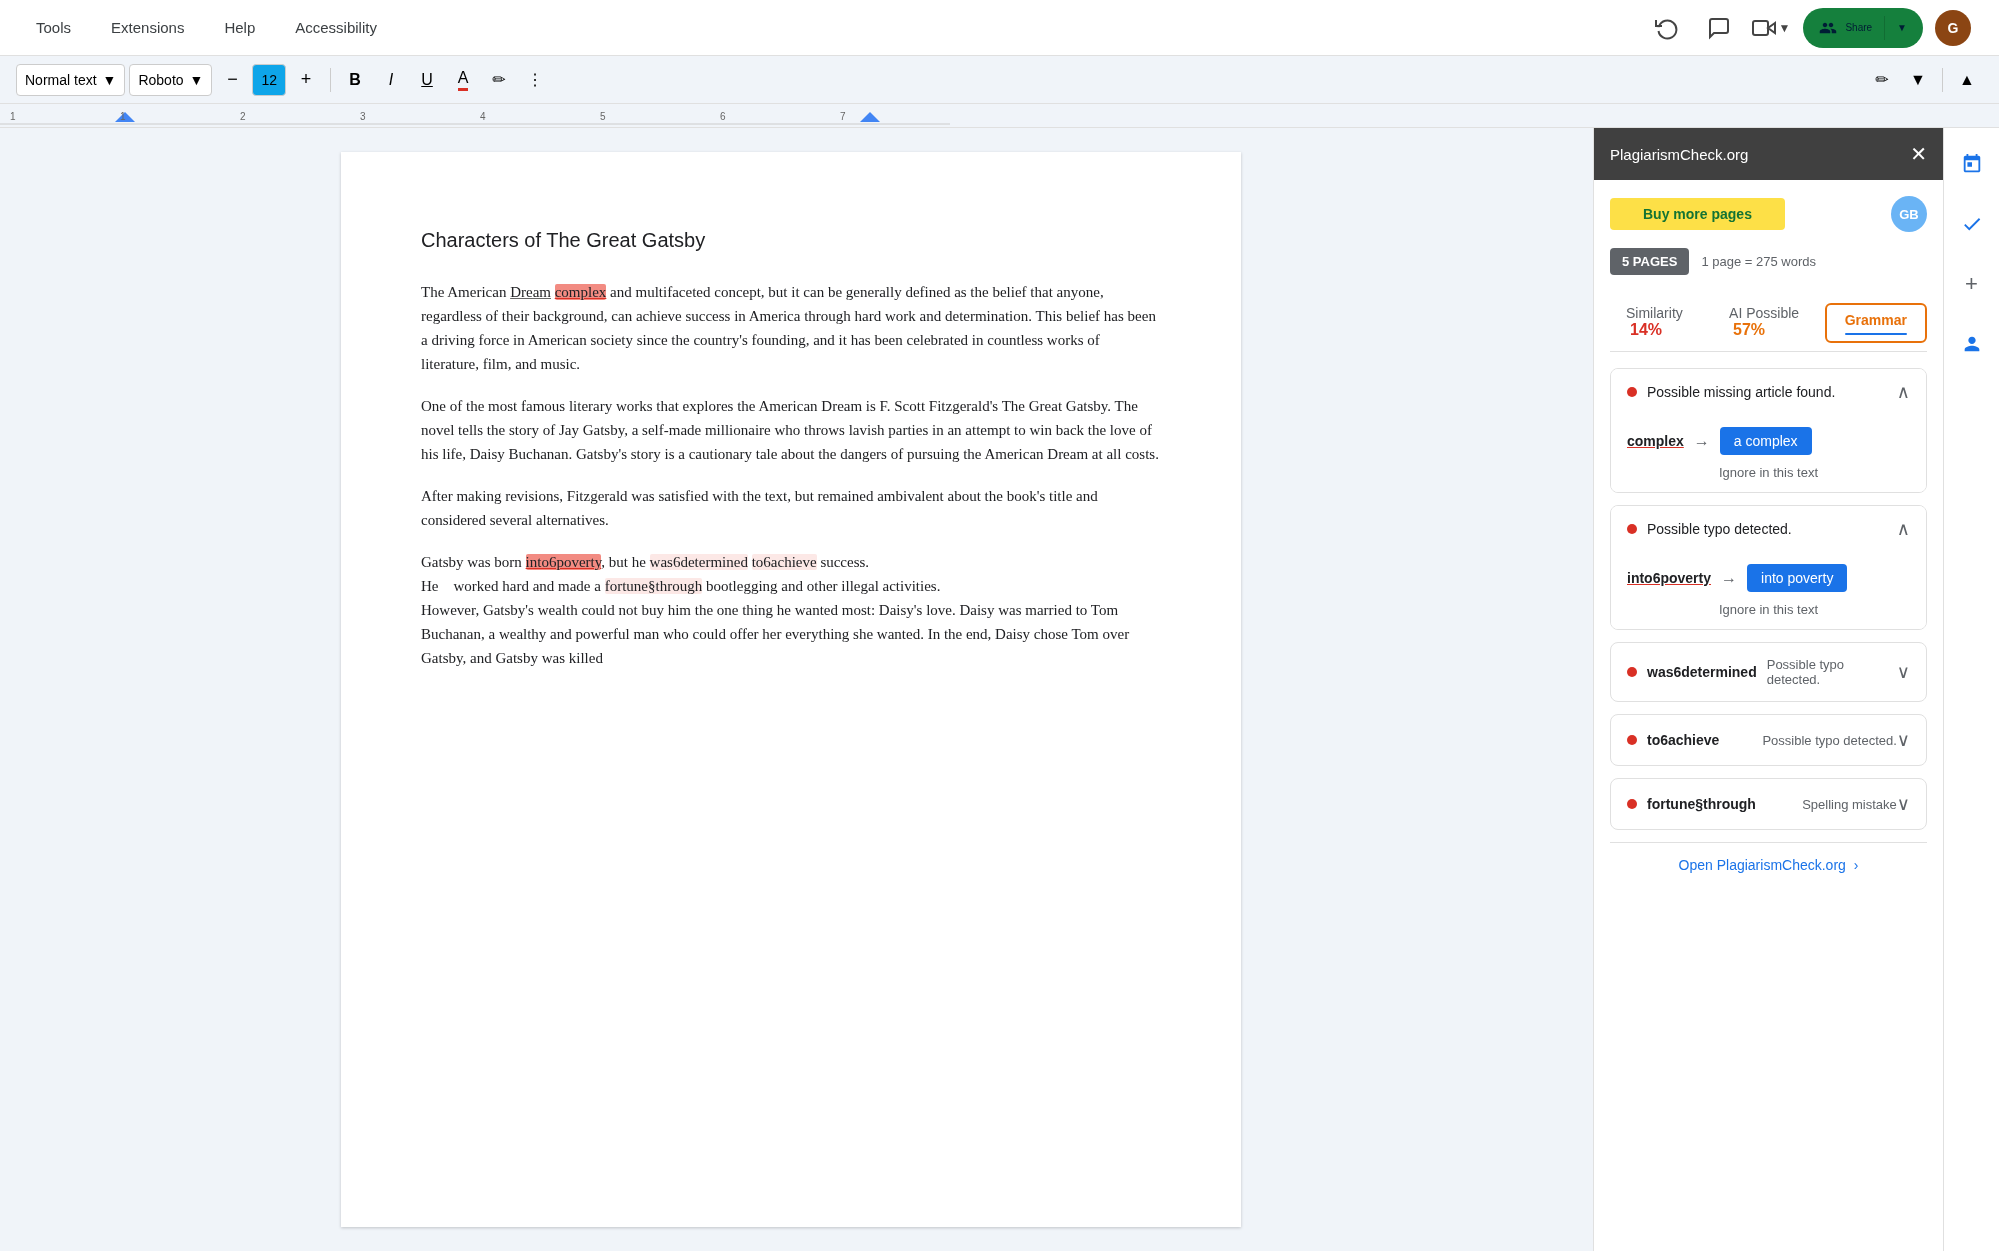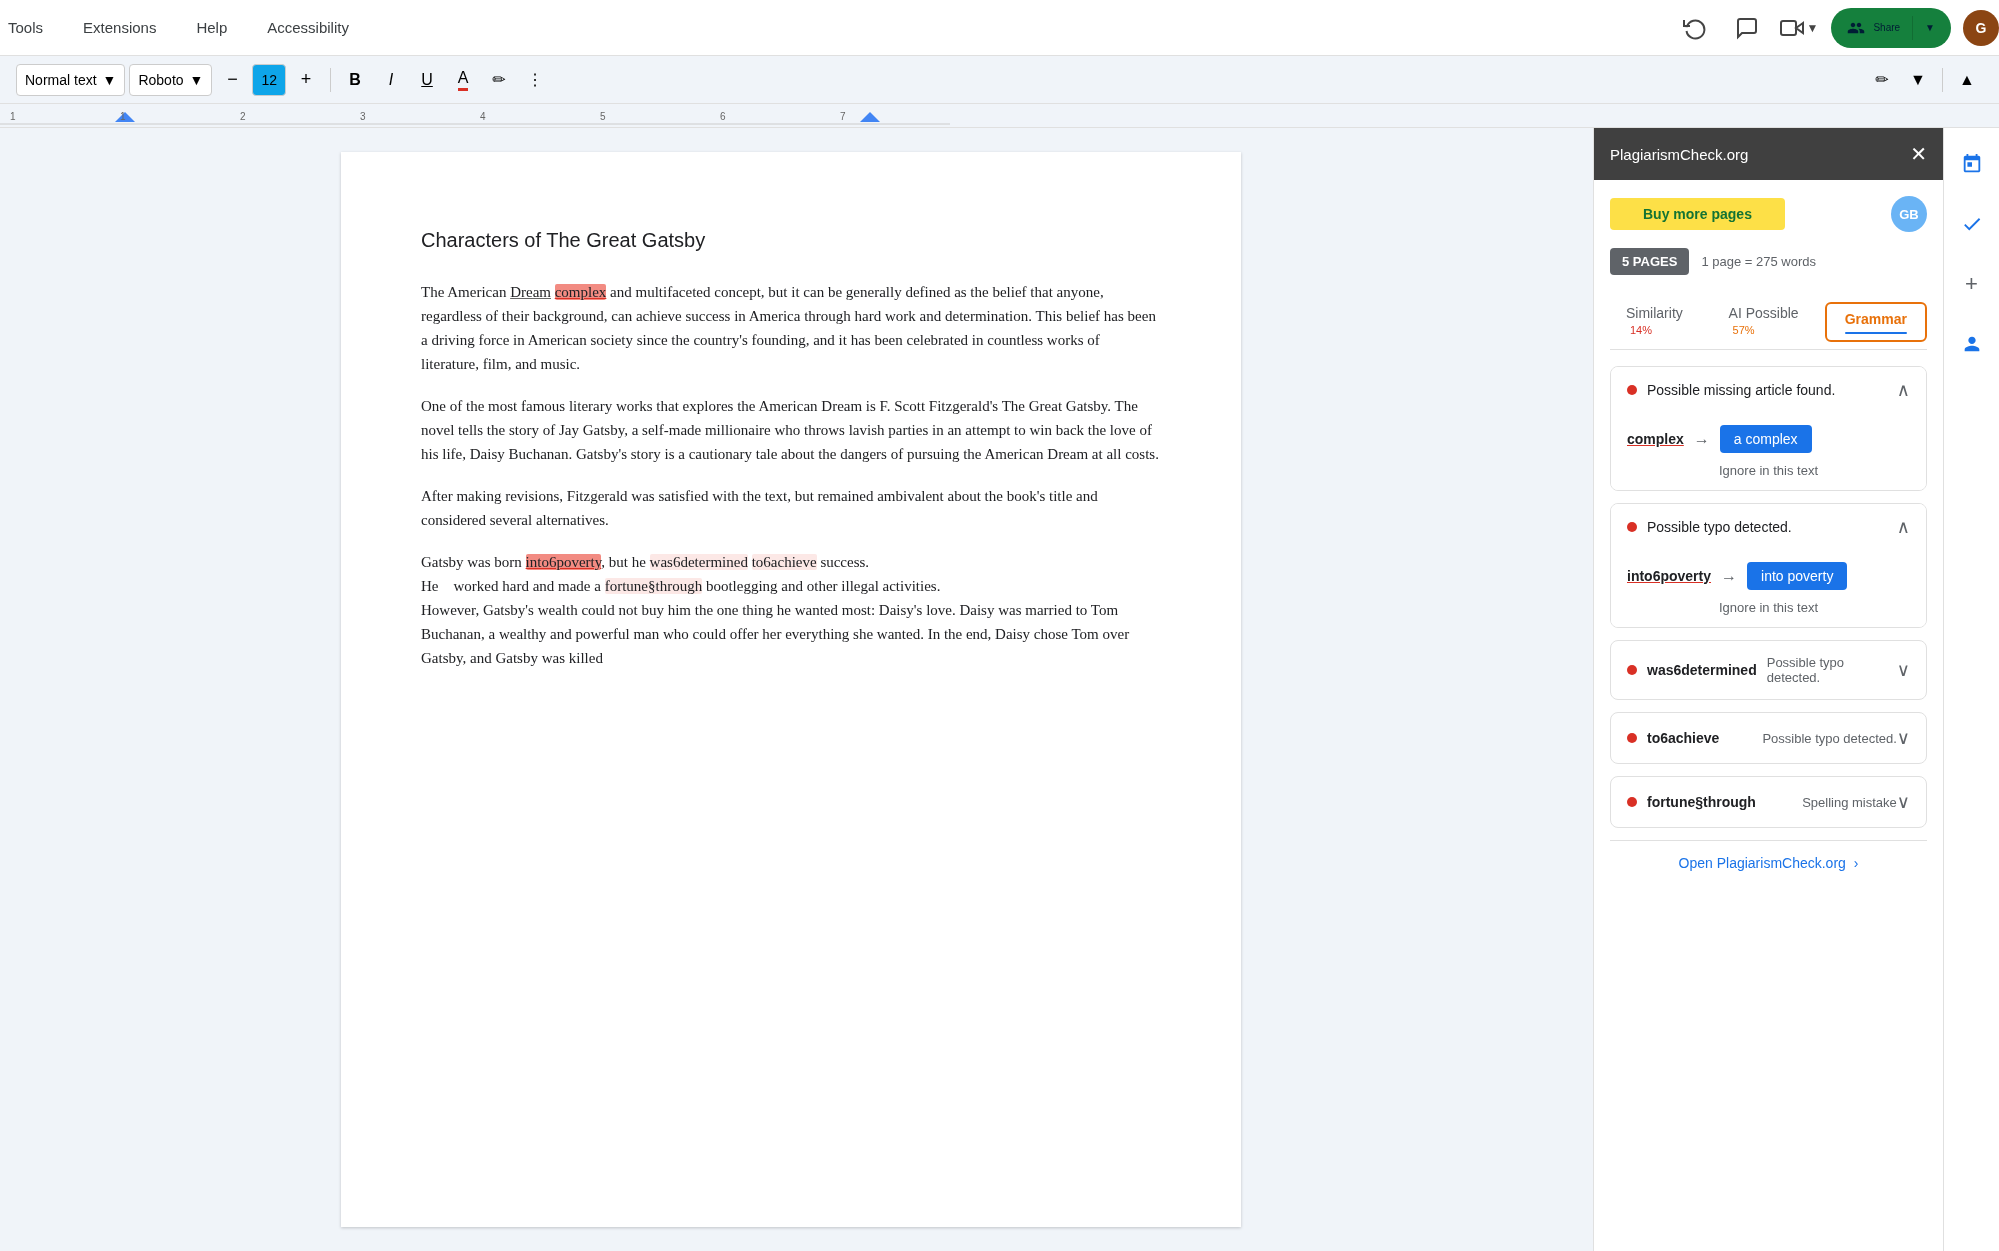--- a/index.html
+++ b/index.html
@@ -1,21 +1,21 @@
 <!DOCTYPE html>
 <html><head>
   <meta charset="utf-8">
   <style>
     * { box-sizing: border-box; margin: 0; padding: 0; }
     body { font-family: 'Arial', sans-serif; background: #f0f4f9; display: flex; flex-direction: column; height: 1251px; overflow: hidden; }
 
     
     .top-bar {
       display: flex; align-items: center; justify-content: space-between;
-      background: #fff; padding: 8px 0; height: 56px; border-bottom: 1px solid #e0e0e0;
+      background: #fff; padding: 8px 28px; height: 56px; border-bottom: 1px solid #e0e0e0;
     }
     .top-bar-left { display: flex; align-items: center; gap: 24px; }
     .top-bar-menu-item { font-size: 15px; color: #3c4043; cursor: pointer; padding: 4px 8px; border-radius: 4px; }
     .top-bar-right { display: flex; align-items: center; gap: 12px; }
 
     .icon-btn { width: 40px; height: 40px; display: flex; align-items: center; justify-content: center; border-radius: 50%; cursor: pointer; color: #444; font-size: 20px; }
 
     .share-btn {
       display: flex; align-items: center; background: #15803d; border-radius: 20px;
       padding: 8px 16px; cursor: pointer; font-size: 10px; font-weight: 500; color: #001d35; gap: 8px;
@@ -86,21 +86,21 @@
       align-items: center; justify-content: center; font-size: 13px; font-weight: bold; color: white;
     }
 
     .pages-info { display: flex; align-items: center; gap: 12px; margin-bottom: 20px; }
     .pages-badge {
       background: #5f6368; color: white; font-size: 13px; font-weight: bold;
       padding: 6px 12px; border-radius: 4px;
     }
     .pages-text { font-size: 13px; color: #5f6368; }
     .tab-item { padding: 10px 16px; font-size: 14px; cursor: pointer; color: #5f6368; border-bottom: 2px solid transparent; }
-    .tab-score { font-size: 11px; font-weight: normal; }
+    .tab-score { font-size: 16px; font-weight: bold; }
     .tab-score.red { color: #d93025; }
     .tab-score.orange { color: #e8710a; }
 
     
     .error-card { border: 1px solid #e0e0e0; border-radius: 8px; margin-bottom: 12px; overflow: hidden; }
     .error-card-header { display: flex; align-items: center; justify-content: space-between; padding: 12px 16px; background: white; }
     .error-dot { width: 10px; height: 10px; border-radius: 50%; background: #d93025; flex-shrink: 0; }
     .error-title { font-size: 14px; color: #202124; flex: 1; margin-left: 10px; }
     .error-chevron { color: #5f6368; font-size: 18px; cursor: pointer; }
     .error-body { padding: 12px 16px; background: white; }

